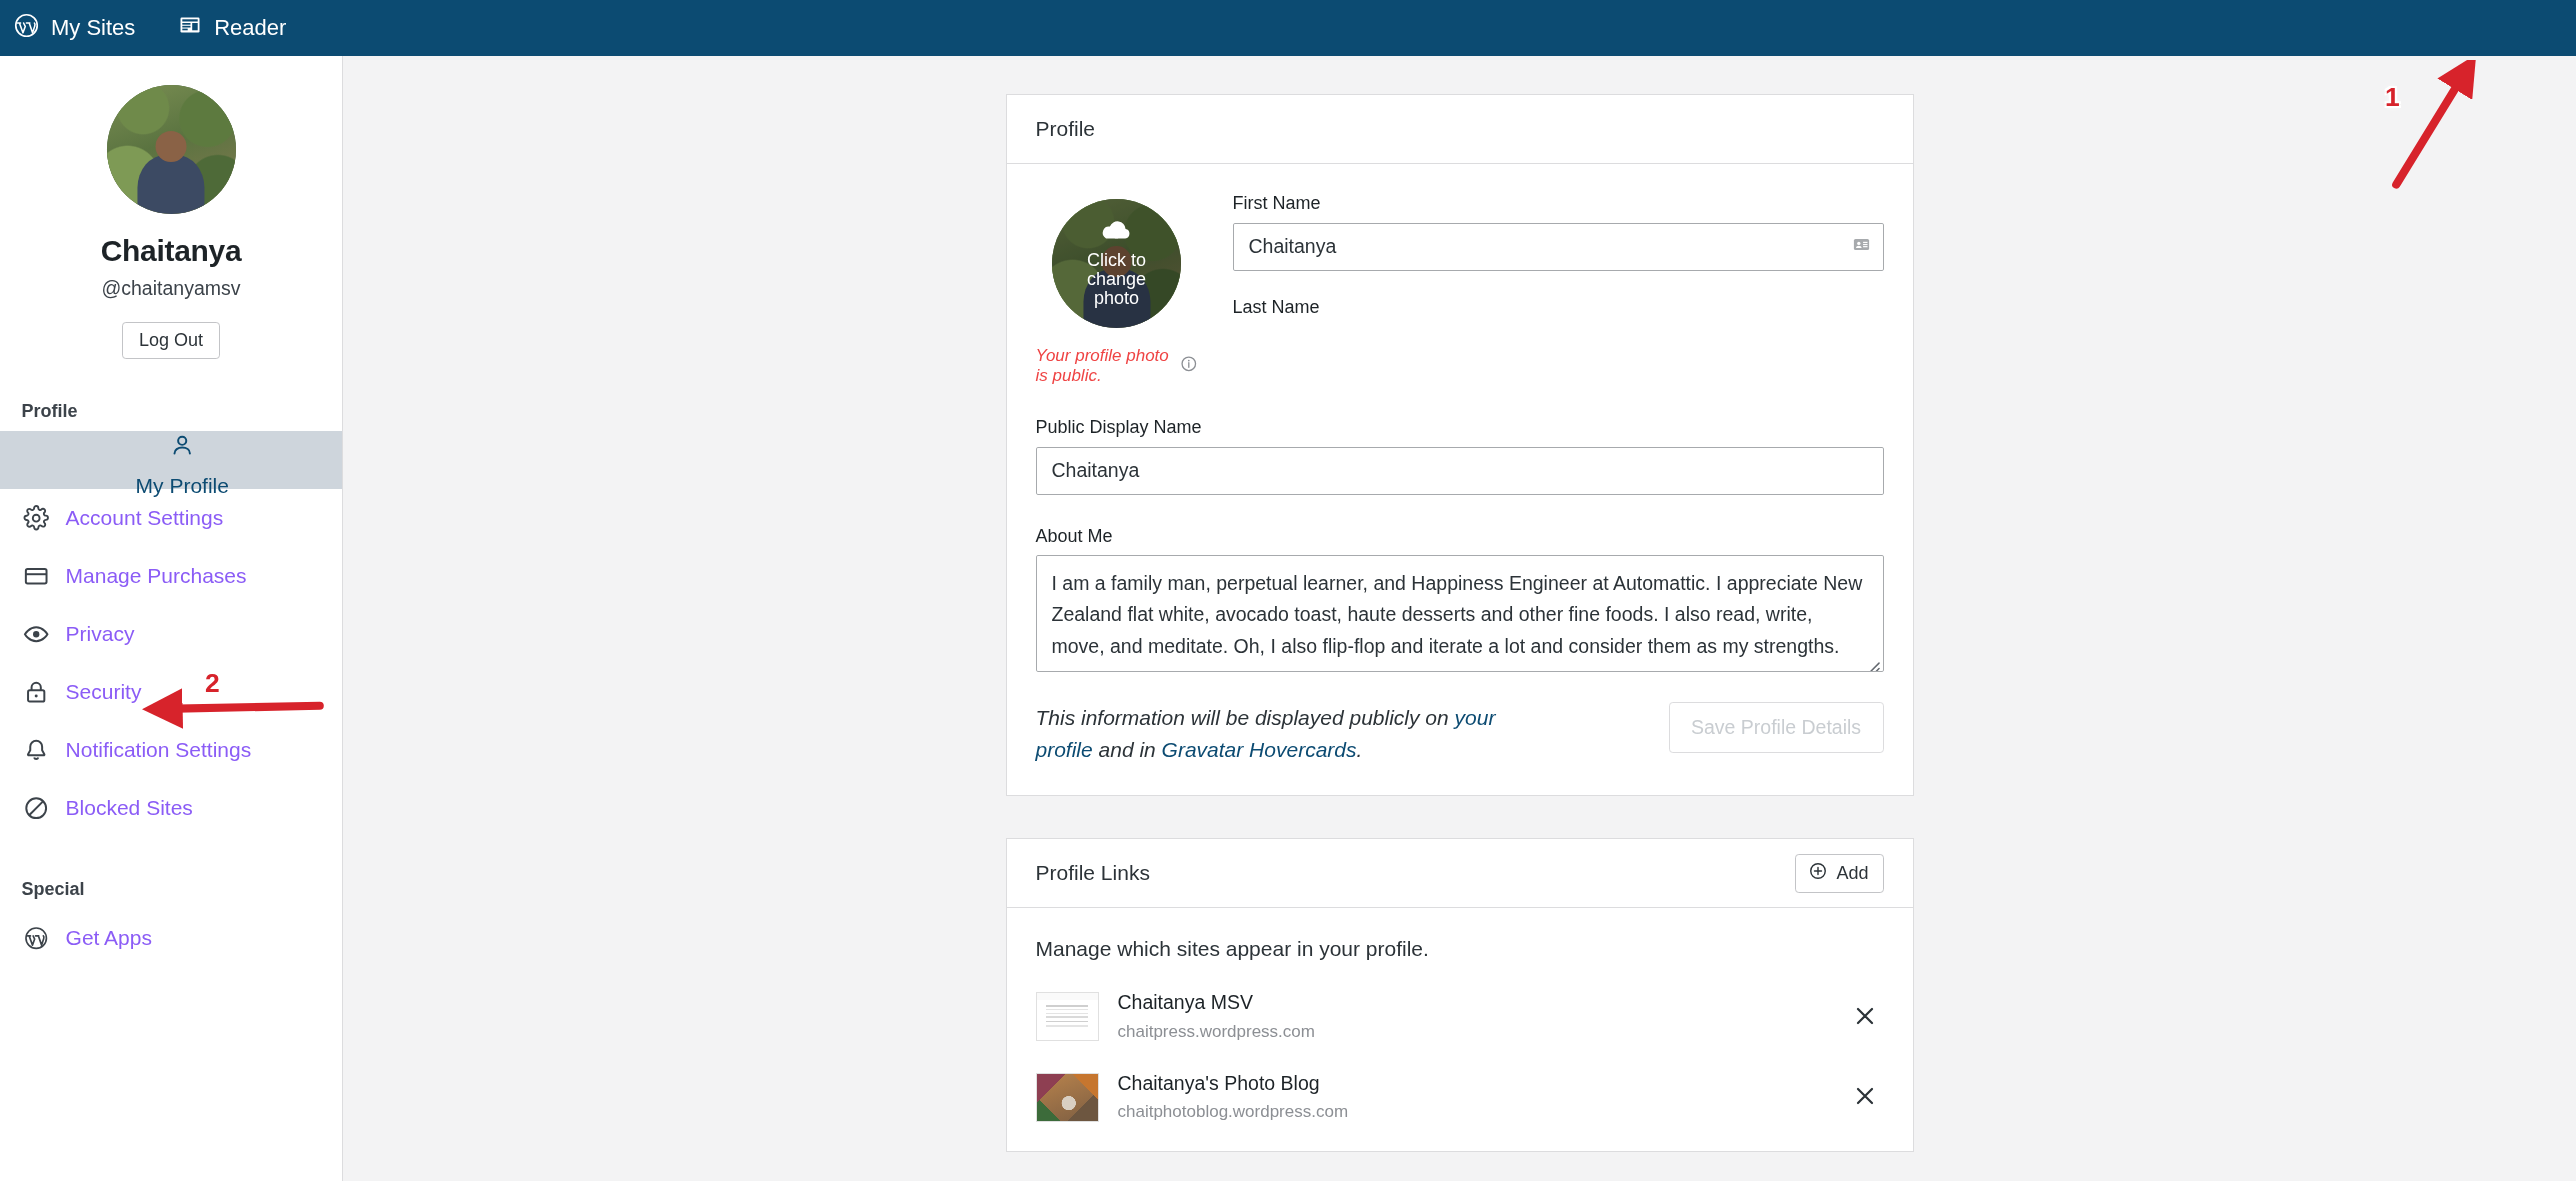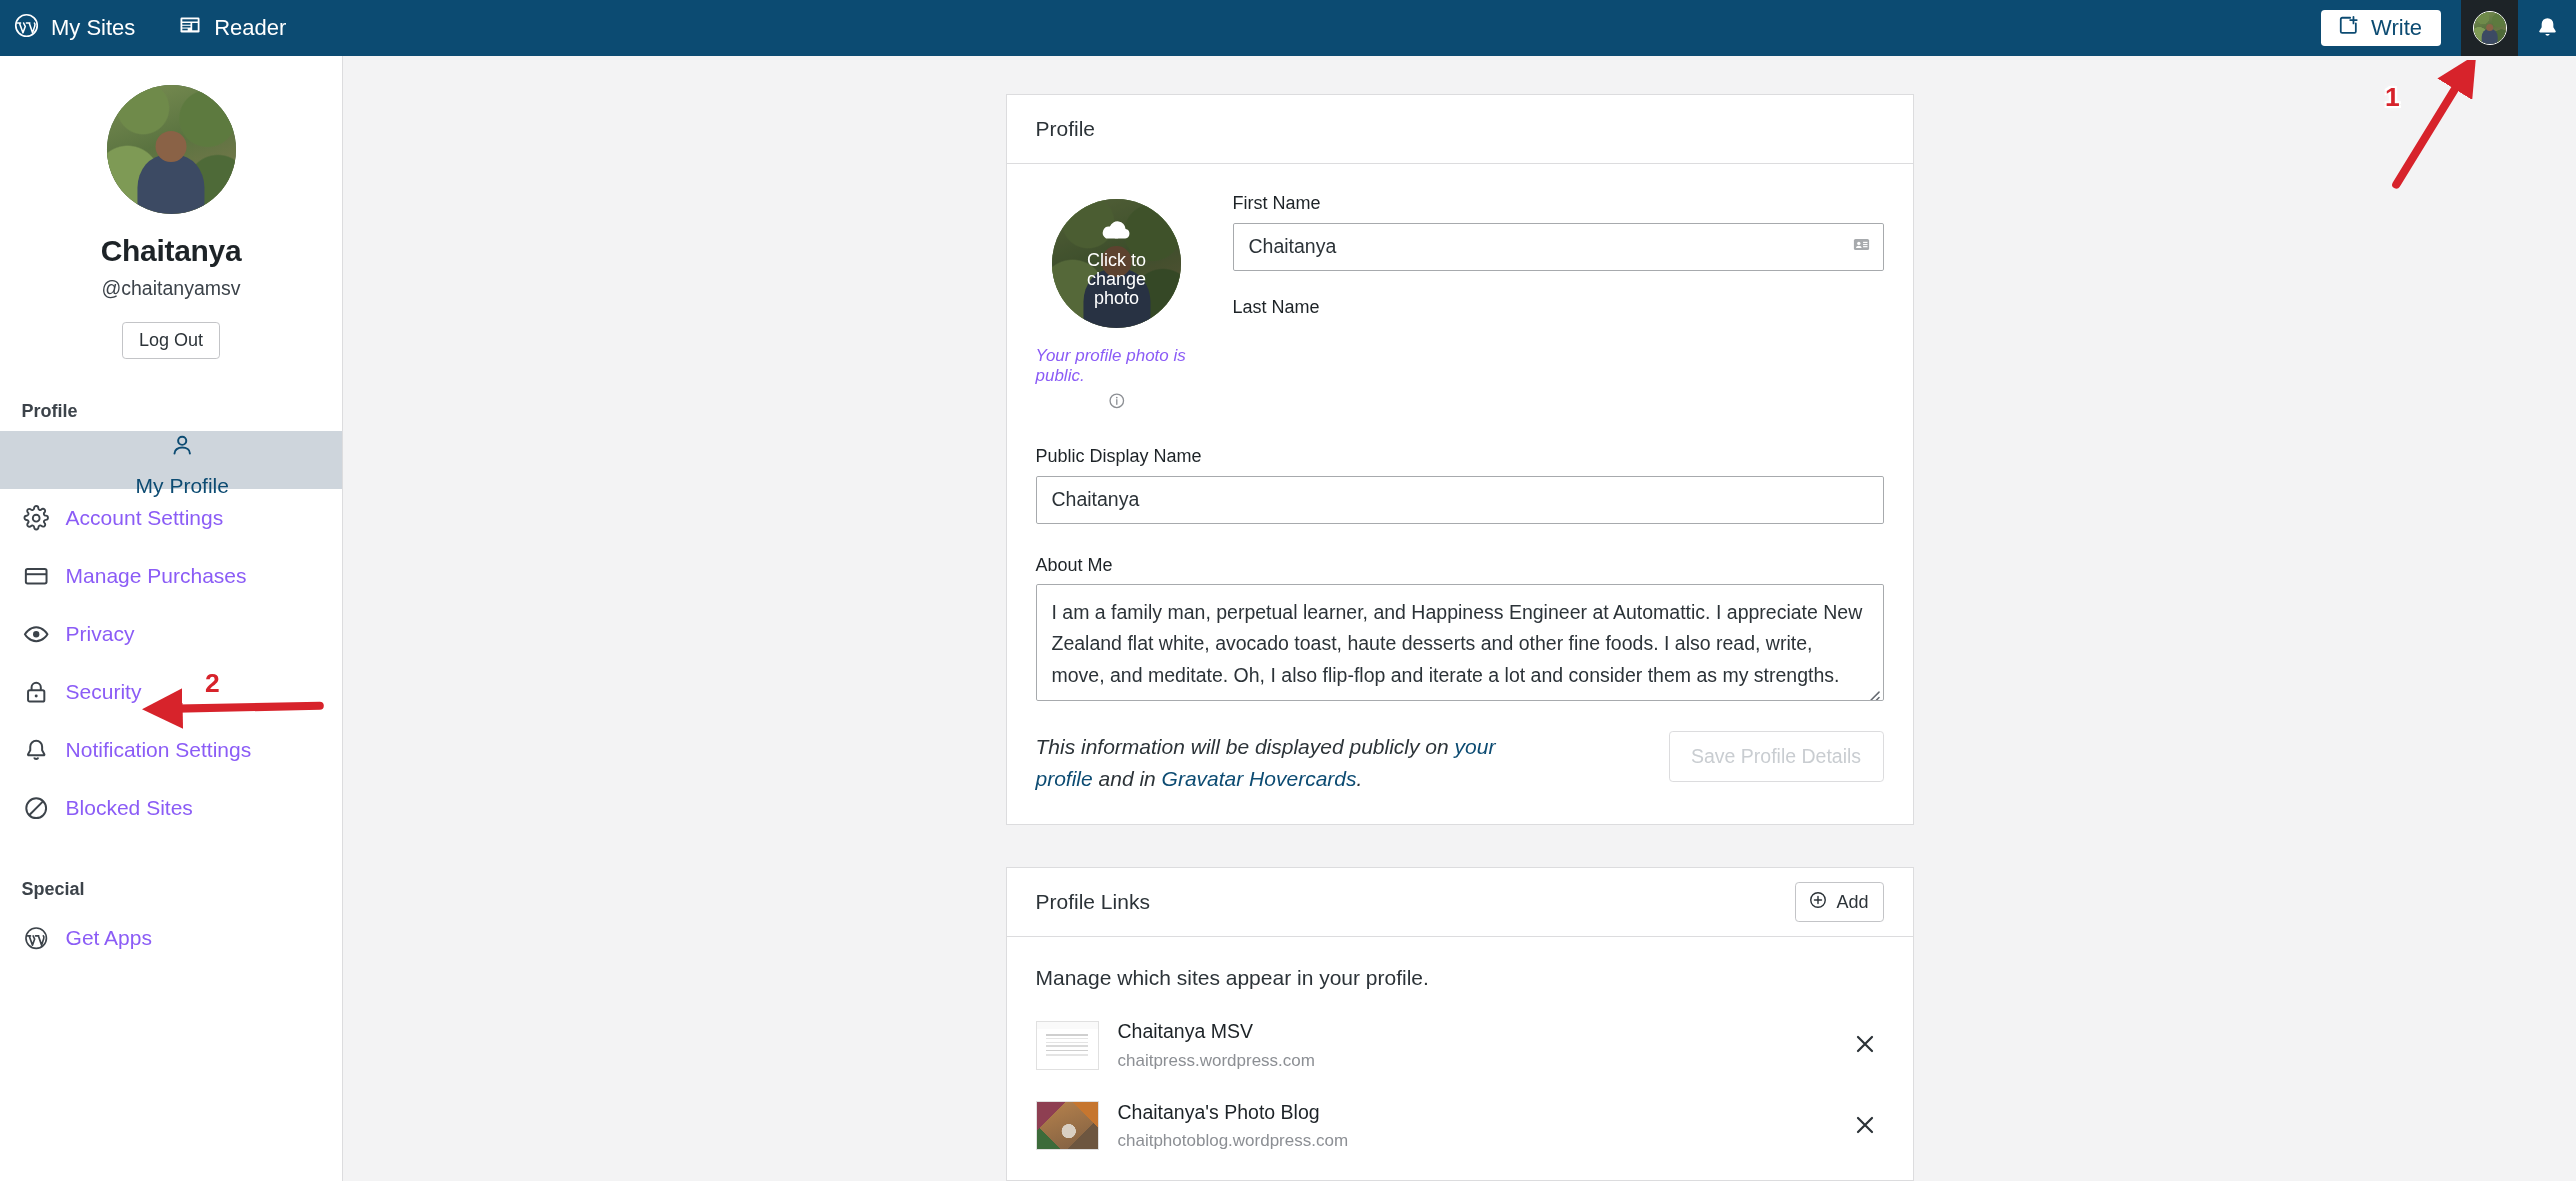--- a/index.html
+++ b/index.html
@@ -162,23 +162,22 @@
     align-items: center; justify-content: center;
     gap: 5px; color: #fff;
   }
   .overlay-txt {
     font-size: 18px; line-height: 1.05; text-align: center;
     width: 94px;
   }
   .photo-note {
     display: flex; align-items: center; gap: 6.3px;
     margin-top: 17.6px; font-size: 17px;
-    color: #8b5cf6; font-style: italic;
+    color: #ef4444; font-style: italic;
     justify-content: center;
-    flex-direction: column;
   }
   .fields-col { flex: 1; }
 
   label.fl {
     display: block; font-size: 18px; font-weight: 400;
     color: #1d2327; margin-bottom: 8.8px;
   }
   .inp {
     width: 100%; height: 48px;
     border: 1.3px solid #a7aaad; border-radius: 1.9px;
@@ -305,48 +304,20 @@
           <rect x="4.3" y="15.6" width="5.4" height="1.7" fill="#0c4b72"></rect>
           <rect x="14.2" y="10" width="5.5" height="7.3" fill="#0c4b72"></rect>
         </svg>
       </span>
       <span>Reader</span>
     </div>
   </div>
 
   <div class="mh-spacer"></div>
 
-  <div class="mh-right">
-    <div class="write-btn">
-      <span>
-        <svg width="22.6" height="22.6" viewBox="0 0 24 24" fill="none" stroke="#0c4b72" stroke-width="1.9" stroke-linecap="round" stroke-linejoin="round">
-          <path d="M14 4H5.5A1.5 1.5 0 0 0 4 5.5v13A1.5 1.5 0 0 0 5.5 20h13a1.5 1.5 0 0 0 1.5-1.5V10"></path>
-          <path d="M17.5 3v7M14 6.5h7"></path>
-        </svg>
-      </span>
-      <span>Write</span>
-    </div>
-
-    <div class="avatar-btn">
-      <div class="ring">
-        <div class="photo-bg"></div>
-        <div class="photo-person"></div>
-        <div class="photo-head"></div>
-      </div>
-    </div>
-
-    <div class="bell-btn">
-      <span>
-        <svg width="25" height="25" viewBox="0 0 24 24" fill="#fff">
-          <path d="M12 3a5.6 5.6 0 0 0-5.6 5.6v3.1L4.2 15.4c-.4.6 0 1.4.8 1.4h14c.8 0 1.2-.8.8-1.4l-2.2-3.7V8.6A5.6 5.6 0 0 0 12 3z"></path>
-          <path d="M9.9 18.3a2.2 2.2 0 0 0 4.2 0z"></path>
-        </svg>
-      </span>
-    </div>
-  </div>
 </div>
 
 <div class="sidebar">
 
   <div class="side-profile">
     <div class="side-avatar">
       <div class="photo-bg"></div>
       <div class="photo-person"></div>
       <div class="photo-head"></div>
     </div>

